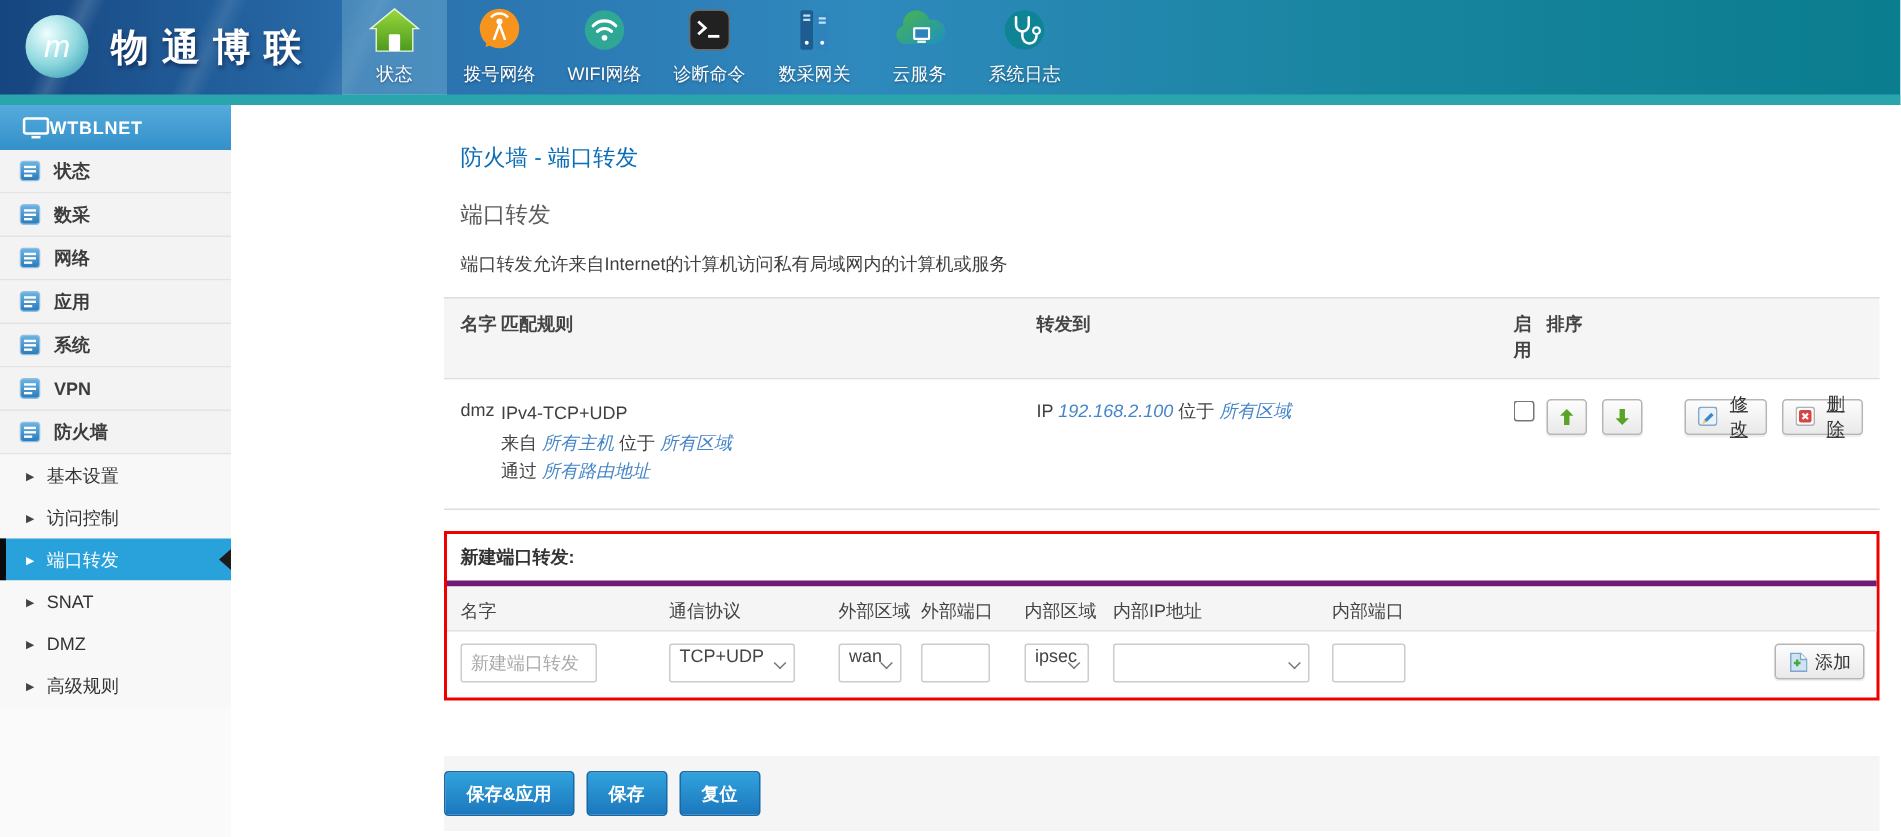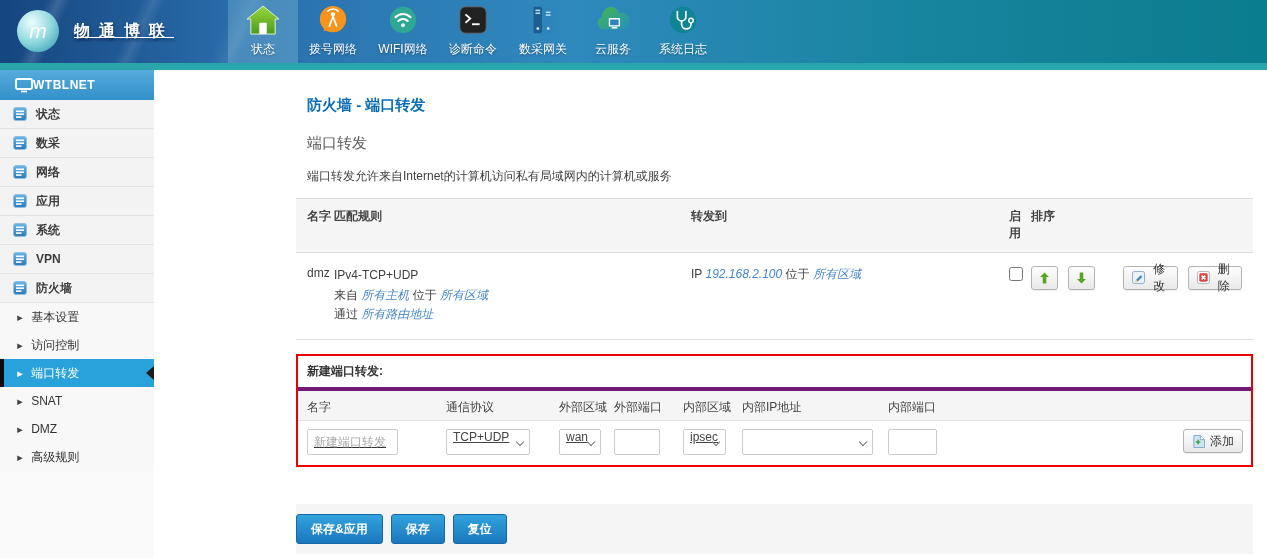--- a/index.html
+++ b/index.html
@@ -6,64 +6,64 @@
   html,body { width:1267px; height:558px; }
   body { font-family:"Liberation Sans","DejaVu Sans",sans-serif; font-size:12px; background:#fff; position:relative; overflow:hidden; color:#404040; }
 
   
   .header { position:absolute; top:0; left:0; width:1267px; height:70px;
     background:linear-gradient(90deg,#16457f 0%,#2a70ae 20%,#2f89bd 45%,#18859f 72%,#0a7d8e 100%); }
   .header::before { content:""; position:absolute; top:0; left:0; width:560px; height:70px; pointer-events:none;
     background:linear-gradient(115deg, transparent 8%, rgba(255,255,255,.14) 10%, transparent 12%, transparent 24%, rgba(255,255,255,.10) 26%, transparent 28%, transparent 40%, rgba(255,255,255,.08) 43%, transparent 45%); }
   .header-strip { position:absolute; bottom:0; left:0; width:100%; height:7px; background:#2aa5ab; }
   .logo { position:absolute; left:16px; top:9px; display:flex; align-items:center; gap:14px; }
-  .logo-text { color:#fff; font-size:16px; font-weight:bold; letter-spacing:9px; text-shadow:1px 2px 3px rgba(0,0,30,.45); white-space:nowrap;text-decoration:underline; }
+  .logo-text { color:#fff; font-size:25px; font-weight:bold; letter-spacing:9px; text-shadow:1px 2px 3px rgba(0,0,30,.45); white-space:nowrap; }
   .nav { position:absolute; left:228px; top:0; height:63px; display:flex; }
   .nav-item { width:70px; height:63px; display:flex; flex-direction:column; align-items:center; justify-content:flex-end; padding-bottom:5px; cursor:pointer; position:relative; }
   .nav-item .nicon { height:36px; display:flex; align-items:center; justify-content:center; margin-bottom:3px; }
   .nav-item .nlabel { color:#fff; font-size:12px; text-shadow:0 1px 2px rgba(0,0,30,.4); white-space:nowrap; }
   .nav-item.active { background:rgba(190,240,244,.22); }
   .nav-item.active::after { content:""; position:absolute; bottom:-7px; left:0; width:100%; height:7px; background:#8ce4e8; }
 
   
   .sidebar { position:absolute; top:70px; left:0; width:154px; bottom:0; background:#fafafa; }
   .sidebar-header { height:30px; background:linear-gradient(180deg,#55abdc 0%,#3390c9 100%); color:#fff; font-weight:bold; font-size:12px; display:flex; align-items:center; padding-left:15px; letter-spacing:.5px; }
   .sb-item { height:29px; display:flex; align-items:center; gap:9px; padding-left:13px; font-size:12px; font-weight:bold; color:#3d3d3d; background:#f3f3f3; border-bottom:1px solid #e3e3e3; cursor:pointer; }
   .sb-sub { height:28px; display:flex; align-items:center; gap:8px; padding-left:17px; font-size:12px; color:#333; background:#f8f8f8; cursor:pointer; position:relative; }
   .sb-sub .tri { font-size:8px; color:#444; transform:scale(.9); }
   .sb-sub.active { background:#29a2dc; color:#fff; border-left:4px solid #0b0b0b; padding-left:13px; }
   .sb-sub.active .tri { color:#fff; }
   .sb-sub.active::after { content:""; position:absolute; right:0; top:7px; width:0; height:0; border-top:7px solid transparent; border-bottom:7px solid transparent; border-right:8px solid #1c1c1c; }
 
   
   .content { position:absolute; left:296px; top:70px; width:957px; }
-  .page-title { margin-top:26px; padding-left:11px; font-size:15px; font-weight:bold; color:#0b6db6; }
+  .page-title { margin-top:26px; padding-left:11px; font-size:15px; font-weight:normal; color:#0b6db6; }
   .section-title { margin-top:19px; padding-left:11px; font-size:15px; color:#5b5b5b; }
   .desc { margin-top:15px; padding-left:11px; font-size:12px; color:#3f3f3f; }
 
   .grid { display:grid; grid-template-columns:27px 357px 318px 22px 1fr; padding:0 11px; }
   .tbl-head { margin-top:13px; background:#f5f5f5; border-top:1px solid #ddd; border-bottom:1px solid #ddd; padding-top:9px; padding-bottom:9px; font-weight:bold; color:#444; line-height:1.45; }
   .tbl-row { background:#fff; border-bottom:1px solid #ddd; padding-top:13px; padding-bottom:14px; align-items:start; }
   .rule-cell div { line-height:1.65; }
   .lnk { color:#4585c7; font-style:italic; text-decoration:none; cursor:pointer; }
-  .sort-cell { display:flex; align-items:flex-start; }
+  .sort-cell { display:flex; align-items:flex-start;text-decoration:underline; }
   .mini-btn { display:inline-flex; align-items:center; justify-content:center; gap:5px; height:24px; padding:0 8px;
     background:linear-gradient(180deg,#fdfdfd,#e9e9e9); border:1px solid #b5b5b5; border-radius:3px; color:#333; font-size:12px; cursor:pointer; box-shadow:0 1px 1px rgba(0,0,0,.08); }
   .arrow-btn { width:27px; }
   .gap-lg { margin-left:28px; }
   .gap-sm { margin-left:10px; }
   .chk { width:14px; height:14px; margin-top:1px; cursor:pointer; }
 
   
   .new-section { margin-top:14px; border:2px solid #ee0000; background:#fff; }
   .form-title { padding:7px 9px; font-weight:bold; font-size:12px; color:#333; border-bottom:4px solid #701a75; }
   .form-labels { position:relative; height:30px; background:#f5f5f5; border-bottom:1px solid #e2e2e2; color:#444; }
   .form-labels span { position:absolute; top:8px; white-space:nowrap; }
   .form-controls { position:relative; height:44px; }
-  .form-controls .ctl { position:absolute; top:8px; height:26px;text-decoration:underline; }
+  .form-controls .ctl { position:absolute; top:8px; height:26px; }
   .txt { border:1px solid #ccc; border-radius:2px; padding:0 6px; font-size:12px; color:#333; height:26px; font-family:inherit; }
   .txt::placeholder { color:#a9a9a9; }
   .sel { border:1px solid #ccc; border-radius:2px; background:#fff; display:flex; align-items:flex-start; padding:0 16px 0 6px; font-size:12px; color:#444; position:relative; cursor:pointer; overflow:hidden; white-space:nowrap; }
   .sel::after { content:""; position:absolute; right:6px; top:9px; width:5px; height:5px; border-right:1.5px solid #777; border-bottom:1.5px solid #777; transform:rotate(45deg); }
   .add-btn { position:absolute; right:8px; top:8px; }
 
   
   .action-bar { margin-top:37px; background:#f5f5f5; height:50px; display:flex; align-items:center; justify-content:flex-start; gap:8px; padding-right:8px; }
   .blue-btn { height:30px; padding:0 14px; background:linear-gradient(180deg,#31a3dd 0%,#1b77bd 100%); border:1px solid #1668a6; border-radius:3px; color:#fff; font-size:12px; font-weight:bold; cursor:pointer; display:inline-flex; align-items:center; }
 

